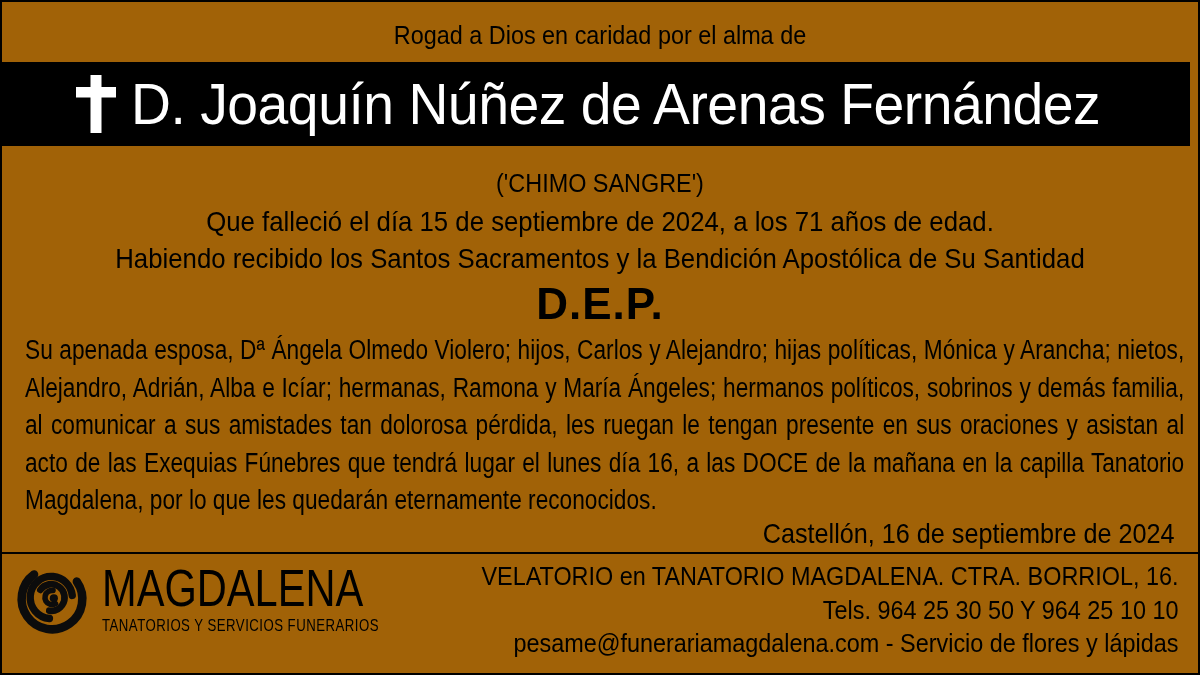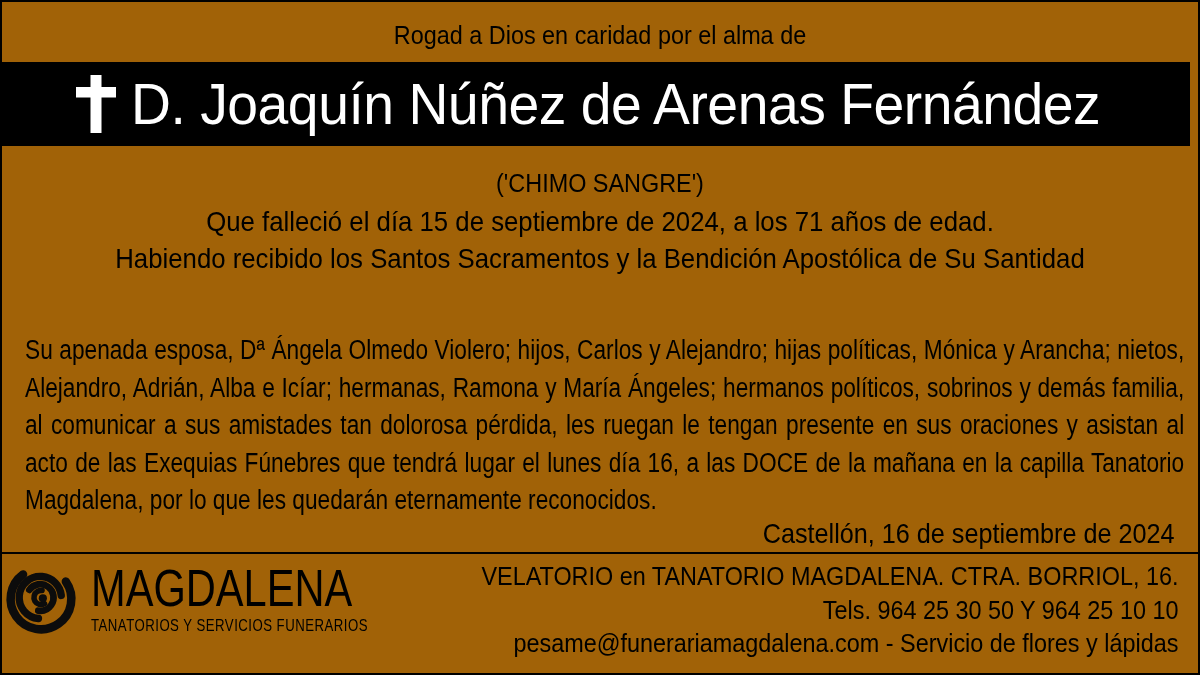--- a/index.html
+++ b/index.html
@@ -45,21 +45,21 @@
   }
   .dateline {
     position:absolute; top:517px; right:0;
     width:1400px; transform:scaleX(0.90); transform-origin:right top;
     text-align:right; padding-right:26px; box-sizing:border-box;
     font-size:28px; line-height:30px; white-space:nowrap;
   }
   .separator { position:absolute; top:550px; left:0; right:0; border-top:2px solid #000; }
   .footer { position:absolute; top:552px; left:0; right:0; bottom:0; }
   .brand {
-    position:absolute; left:2px; top:7px;
+    position:absolute; left:13px; top:7px;
     display:flex; align-items:center; gap:13px;
   }
   .brand-col { transform:scaleX(0.80); transform-origin:left center; }
   .brand-name { font-size:52px; line-height:50px; font-weight:500; letter-spacing:0; white-space:nowrap; }
   .brand-tagline { font-size:16.5px; letter-spacing:0.6px; margin-top:3px; white-space:nowrap; }
   .contact {
     position:absolute; right:20px; top:6px;
     transform:scaleX(0.90); transform-origin:right top;
     text-align:right; font-size:26px; line-height:33.5px; white-space:nowrap;
   }
@@ -78,20 +78,21 @@
     </svg>
     <span class="name">D. Joaquín Núñez de Arenas Fernández</span>
   </div>
 
   <div class="line-c alias">('CHIMO SANGRE')</div>
 
   <div class="line-c death-line">Que falleció el día 15 de septiembre de 2024, a los 71 años de edad.</div>
 
   <div class="line-c sacraments-line">Habiendo recibido los Santos Sacramentos y la Bendición Apostólica de Su Santidad</div>
 
+  <div class="dep">D.E.P.</div>
 
   <div class="family-par">Su apenada esposa, Dª Ángela Olmedo Violero; hijos, Carlos y Alejandro; hijas políticas, Mónica y Arancha; nietos, Alejandro, Adrián, Alba e Icíar; hermanas, Ramona y María Ángeles; hermanos políticos, sobrinos y demás familia, al comunicar a sus amistades tan dolorosa pérdida, les ruegan le tengan presente en sus oraciones y asistan al acto de las Exequias Fúnebres que tendrá lugar el lunes día 16, a las DOCE de la mañana en la capilla Tanatorio Magdalena, por lo que les quedarán eternamente reconocidos.</div>
 
   <div class="dateline">Castellón, 16 de septiembre de 2024</div>
 
   <div class="separator"></div>
 
   <div class="footer">
 
     <div class="brand">

